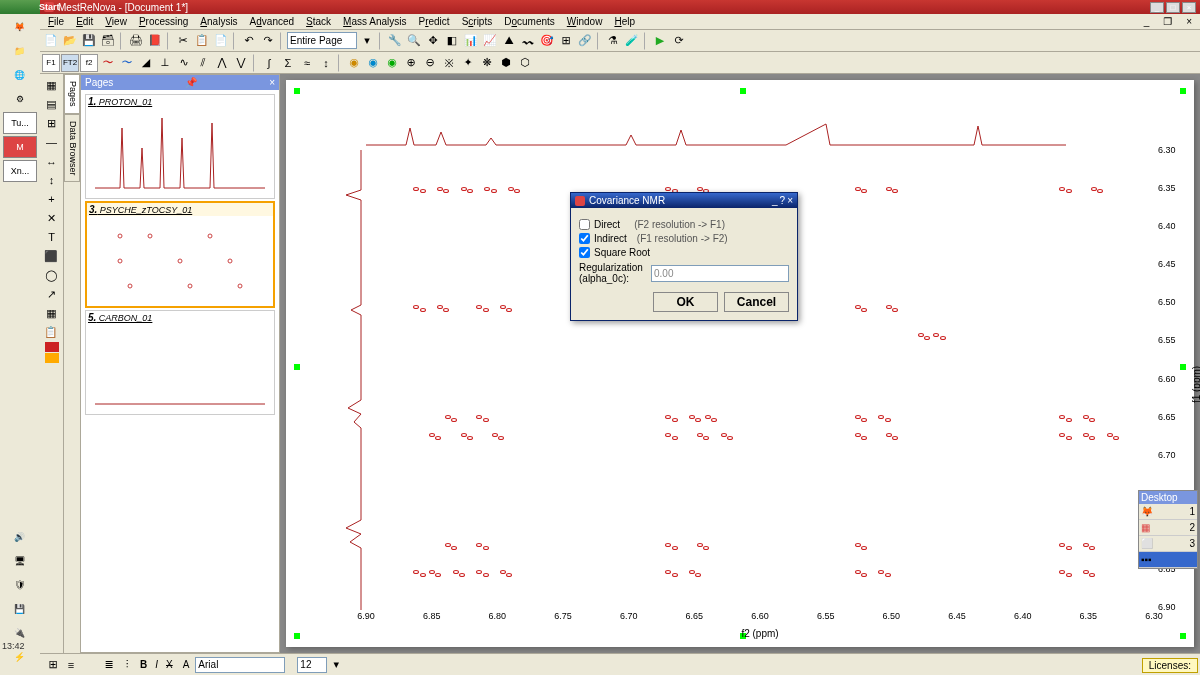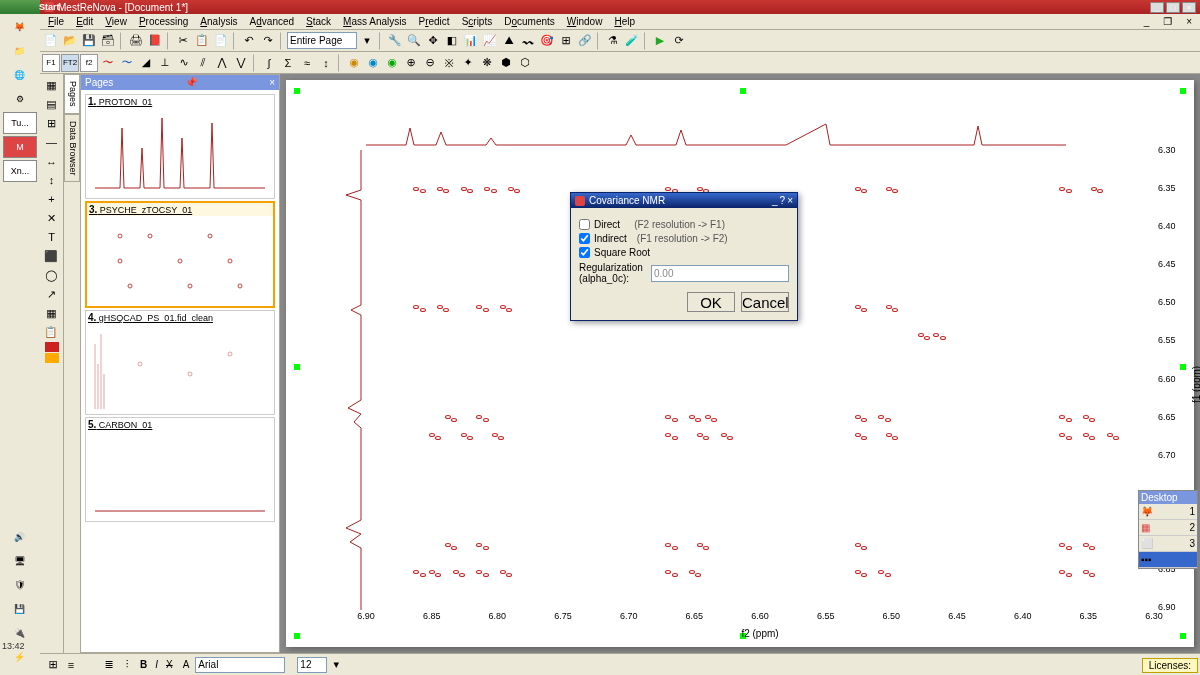--- a/index.html
+++ b/index.html
@@ -14,21 +14,21 @@
 .toolbar{background:#ece9d8;height:22px;display:flex;align-items:center;padding:0 2px;border-bottom:1px solid #aca899;gap:1px;}
 .tb{width:18px;height:18px;display:inline-flex;align-items:center;justify-content:center;cursor:pointer;border:1px solid transparent;font-size:11px;}
 .tb.sep{width:4px;border-left:1px solid #aaa;margin:0 2px;cursor:default;}
 .zoomsel{width:70px;height:17px;border:1px solid #7f9db9;background:#fff;font-size:10px;padding:0 2px;}
 .tabstrip{width:16px;background:#ece9d8;display:flex;flex-direction:column;}
 .vtab{writing-mode:vertical-rl;padding:6px 1px;font-size:9px;background:#ece9d8;border:1px solid #aca899;cursor:pointer;}
 .vtab.active{background:#fff;}
 .pages{width:200px;background:#fff;border:1px solid #aca899;display:flex;flex-direction:column;}
 .pages-hdr{background:#7a96df;color:#fff;padding:2px 4px;font-size:10px;display:flex;}
 .pages-hdr .x{margin-left:auto;cursor:pointer;}
-.pagelist{flex:1;overflow:auto;padding:2px;}
+.pagelist{flex:1;overflow:auto;padding:2px;font-style:italic;}
 .thumb{margin:2px;border:1px solid #ccc;}
 .thumb.sel{border:2px solid #f5a100;background:#fff8e1;}
 .thumb .tl{font-size:9px;padding:1px 2px;text-decoration:underline;color:#000;}
 .thumb .tpv{height:90px;background:#fff;position:relative;overflow:hidden;}
 .spectrum-canvas{flex:1;background:#888;position:relative;}
 .page{position:absolute;inset:6px;background:#fff;box-shadow:2px 2px 6px rgba(0,0,0,.3);}
 .gh{position:absolute;width:6px;height:6px;background:#0f0;}
 .plot2d{position:absolute;left:80px;right:40px;top:70px;bottom:40px;}
 .axis-f2{position:absolute;left:80px;right:40px;bottom:10px;height:28px;}
 .axis-f1{position:absolute;top:70px;bottom:40px;right:4px;width:34px;}
@@ -37,21 +37,21 @@
 .dialog{position:absolute;left:570px;top:192px;width:228px;background:#ece9d8;border:1px solid #0a246a;box-shadow:2px 2px 6px rgba(0,0,0,.4);}
 .dlg-title{background:linear-gradient(#3668cc,#0a246a);color:#fff;padding:2px 4px;font-size:10px;display:flex;align-items:center;}
 .dlg-title .dbtns{margin-left:auto;display:flex;gap:2px;}
 .dlg-body{padding:8px;}
 .chk{display:flex;align-items:center;gap:4px;margin:3px 0;font-size:10px;}
 .chk input{width:11px;height:11px;}
 .frow{display:flex;align-items:center;gap:4px;margin:4px 0;font-size:10px;}
 .frow label{width:100px;}
 .frow input,.frow select{flex:1;border:1px solid #7f9db9;height:17px;padding:0 2px;background:#fff;}
 .dlg-btns{display:flex;justify-content:flex-end;gap:6px;margin-top:8px;}
-.dlg-btns button{width:48px;height:20px;border:1px solid #888;background:#ece9d8;cursor:pointer;font-size:15px;}
+.dlg-btns button{width:65px;height:20px;border:1px solid #888;background:#ece9d8;cursor:pointer;font-size:12px;font-weight:bold;}
 .statusbar{position:absolute;bottom:0;left:0;right:0;height:22px;background:#ece9d8;border-top:1px solid #aca899;display:flex;align-items:center;padding:0 4px;}
 .startbtn{position:absolute;left:0;top:0;width:40px;height:14px;background:linear-gradient(#5a9e4f,#2d7a2f);color:#fff;font-size:9px;font-weight:bold;text-align:center;line-height:14px;z-index:5;padding-left:39px;}
 .desktools{position:absolute;right:2px;top:490px;width:60px;background:#ece9d8;border:1px solid #888;font-size:9px;}
 .desktools .hdr{background:#7a96df;color:#fff;padding:1px 2px;}
 .desktools .row{display:flex;align-items:center;padding:2px;border-bottom:1px solid #ccc;}
 .cross{position:absolute;width:6px;height:4px;border:1px solid #c22;border-radius:50%;}
 svg{display:block;}
 .lic{position:absolute;right:2px;bottom:2px;background:#fff8c0;border:1px solid #c0a000;padding:1px 6px;font-size:10px;}
 .lefticons{position:absolute;left:0;top:14px;width:40px;bottom:24px;background:#ece9d8;}
 .lefticons .li{width:34px;height:22px;margin:2px auto;border:1px solid transparent;font-size:9px;text-align:center;cursor:pointer;display:flex;align-items:center;justify-content:center;}
@@ -229,33 +229,20 @@
                 <g stroke="#c44" fill="none">
                   <circle cx="30" cy="20" r="2"></circle>
                   <circle cx="60" cy="20" r="2"></circle>
                   <circle cx="120" cy="20" r="2"></circle>
                   <circle cx="30" cy="45" r="2"></circle>
                   <circle cx="90" cy="45" r="2"></circle>
                   <circle cx="140" cy="45" r="2"></circle>
                   <circle cx="40" cy="70" r="2"></circle>
                   <circle cx="100" cy="70" r="2"></circle>
                   <circle cx="150" cy="70" r="2"></circle>
-                </g>
-              </svg>
-            </div>
-          </div>
-          <div class="thumb">
-            <div class="tl"><b>4.</b> gHSQCAD_PS_01.fid_clean</div>
-            <div class="tpv">
-              <svg width="100%" height="100%" viewBox="0 0 180 90">
-                <g stroke="#c44" stroke-width="0.5">
-                  <path d="M5 85 L5 20 M8 85 L8 40 M11 85 L11 10 M14 85 L14 50"></path>
-                  <circle cx="50" cy="40" r="2" fill="none"></circle>
-                  <circle cx="100" cy="50" r="2" fill="none"></circle>
-                  <circle cx="140" cy="30" r="2" fill="none"></circle>
                 </g>
               </svg>
             </div>
           </div>
           <div class="thumb">
             <div class="tl"><b>5.</b> CARBON_01</div>
             <div class="tpv">
               <svg width="100%" height="100%" viewBox="0 0 180 90">
                 <path d="M5 80 L175 80" stroke="#a22"></path>
               </svg>

